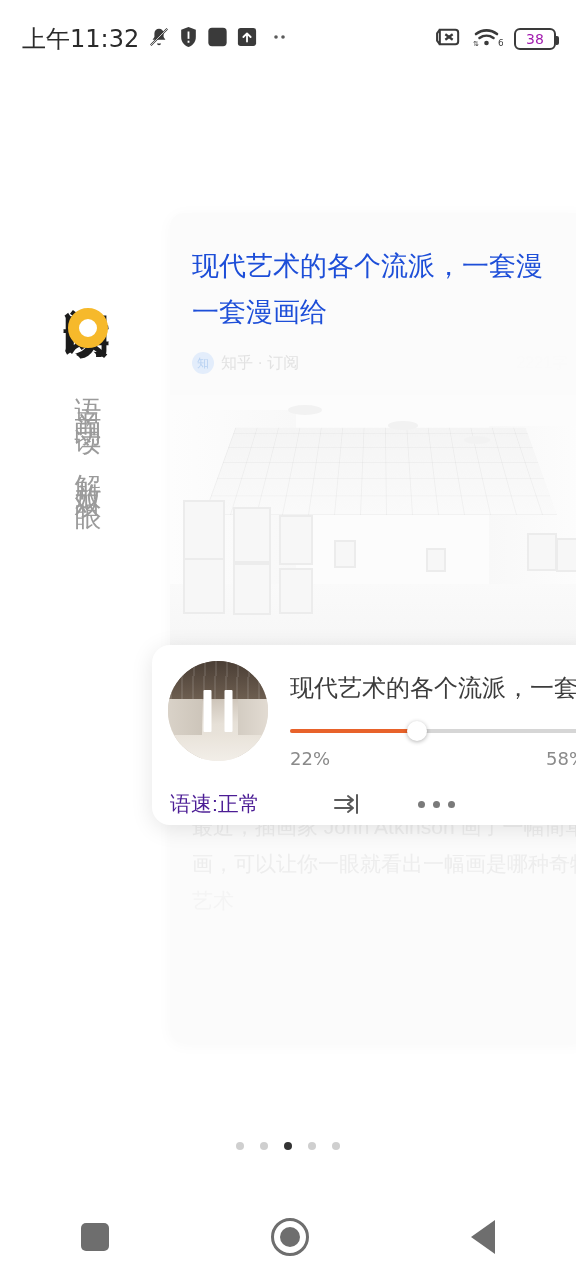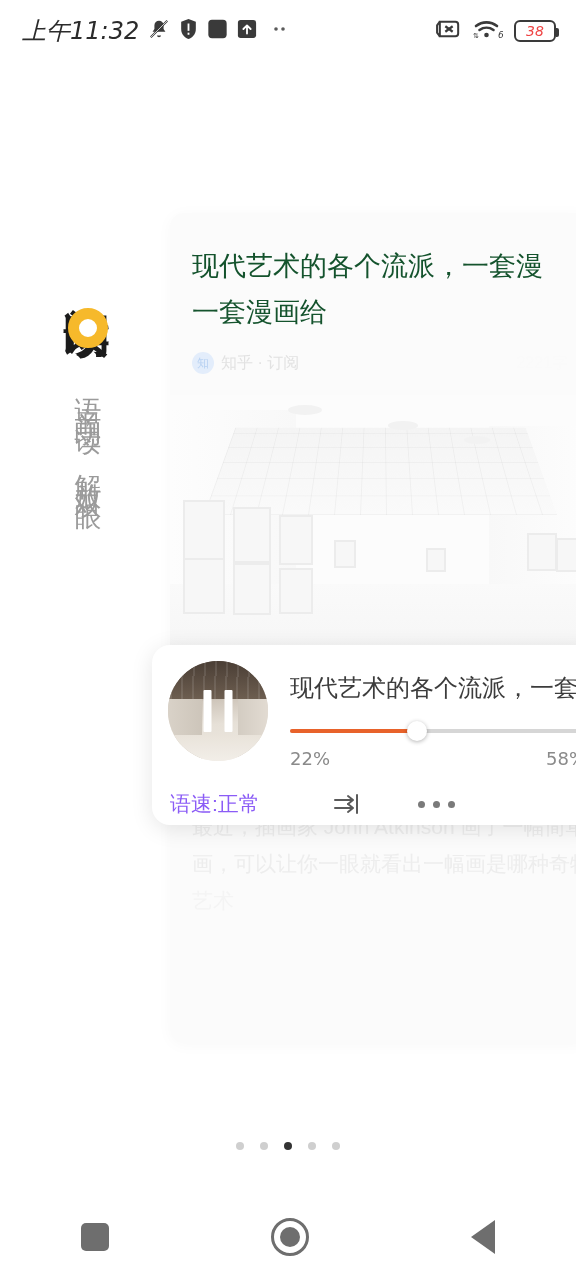--- a/index.html
+++ b/index.html
@@ -6,47 +6,46 @@
   html,body { width:576px; height:1280px; }
   body {
     font-family:"Liberation Sans","DejaVu Sans",sans-serif;
     background:#ffffff;
     overflow:hidden;
     position:relative;
   }
 
   
   .statusbar{
-    position:absolute; top:0; left:0; width:576px; height:62px;
+    position:absolute; top:8px; left:0; width:576px; height:62px;
     display:flex; align-items:center; justify-content:space-between;
     padding:0 20px 0 22px;
-    font-style:italic;
   }
   .sb-left{ display:flex; align-items:center; gap:9px; }
   .sb-time{ font-size:24px; color:#2b2b2b; letter-spacing:0px; font-family:"DejaVu Sans",sans-serif; }
   .sb-right{ display:flex; align-items:center; gap:11px; }
   .ic{ display:block; }
 
   
   .batt{ position:relative; width:42px; height:22px; border:2px solid #3a3a3a; border-radius:6px;
          display:flex; align-items:center; justify-content:center; }
   .batt:after{ content:""; position:absolute; right:-5px; top:6px; width:3px; height:9px;
                background:#3a3a3a; border-radius:0 2px 2px 0; }
-  .batt-txt{ font-size:14px; color:#ef4444; font-family:"DejaVu Sans",sans-serif; line-height:1; }
+  .batt-txt{ font-size:14px; color:#a21caf; font-family:"DejaVu Sans",sans-serif; line-height:1; }
 
   
   .bg-card{
     position:absolute; left:170px; top:213px; width:420px; min-height:830px;
     background:#fbfbfb; border-radius:14px;
     box-shadow:0 2px 16px rgba(0,0,0,0.03);
     padding:30px 22px 0 22px;
     overflow:hidden;
   }
   .bg-title{
-    font-size:27px; line-height:46px; color:#14532d; font-weight:400;
+    font-size:27px; line-height:46px; color:#1d4ed8; font-weight:400;
     white-space:nowrap;
   }
   .bg-title .ln2{ display:block; }
   .bg-meta{
     display:flex; align-items:center; justify-content:space-between;
     margin-top:14px; height:28px;
   }
   .bg-meta-left{ display:flex; align-items:center; gap:7px; }
   .zh-badge{
     width:22px;height:22px;border-radius:50%;background:#e3edfb;
@@ -146,21 +145,21 @@
     background:#e8622a; border-radius:2px; }
   .pl-thumbdot{ position:absolute; top:-6px; width:20px;height:20px; border-radius:50%;
     background:#ffffff; box-shadow:0 1px 4px rgba(0,0,0,0.30); transform:translateX(-10px); }
   .pl-pcts{ display:flex; justify-content:space-between; margin-top:13px; padding-right:6px; }
   .pl-pct{ font-size:18px; color:#8a8a8a; font-family:"DejaVu Sans",sans-serif; }
 
   .pl-bottom{
     display:flex; align-items:center; height:58px;
     padding:0 0 0 18px; margin-top:6px; gap:0;
   }
-  .pl-speed{ font-size:21px; color:#8b5cf6; width:150px; }
+  .pl-speed{ font-size:21px; color:#4c1d95; width:150px; }
   .pl-skip{ width:56px; display:flex; align-items:center; justify-content:center; }
   .pl-more{ width:120px; display:flex; align-items:center; justify-content:center; gap:8px; }
   .pl-more i{ width:7px;height:7px;border-radius:50%;background:#7a7a7a; display:block; }
 
   
   .dots{
     position:absolute; left:0; right:0; top:1142px;
     display:flex; justify-content:center; align-items:center; gap:16px;
   }
   .dots span{ width:8px;height:8px;border-radius:50%;background:#cfcfcf; display:block; }

